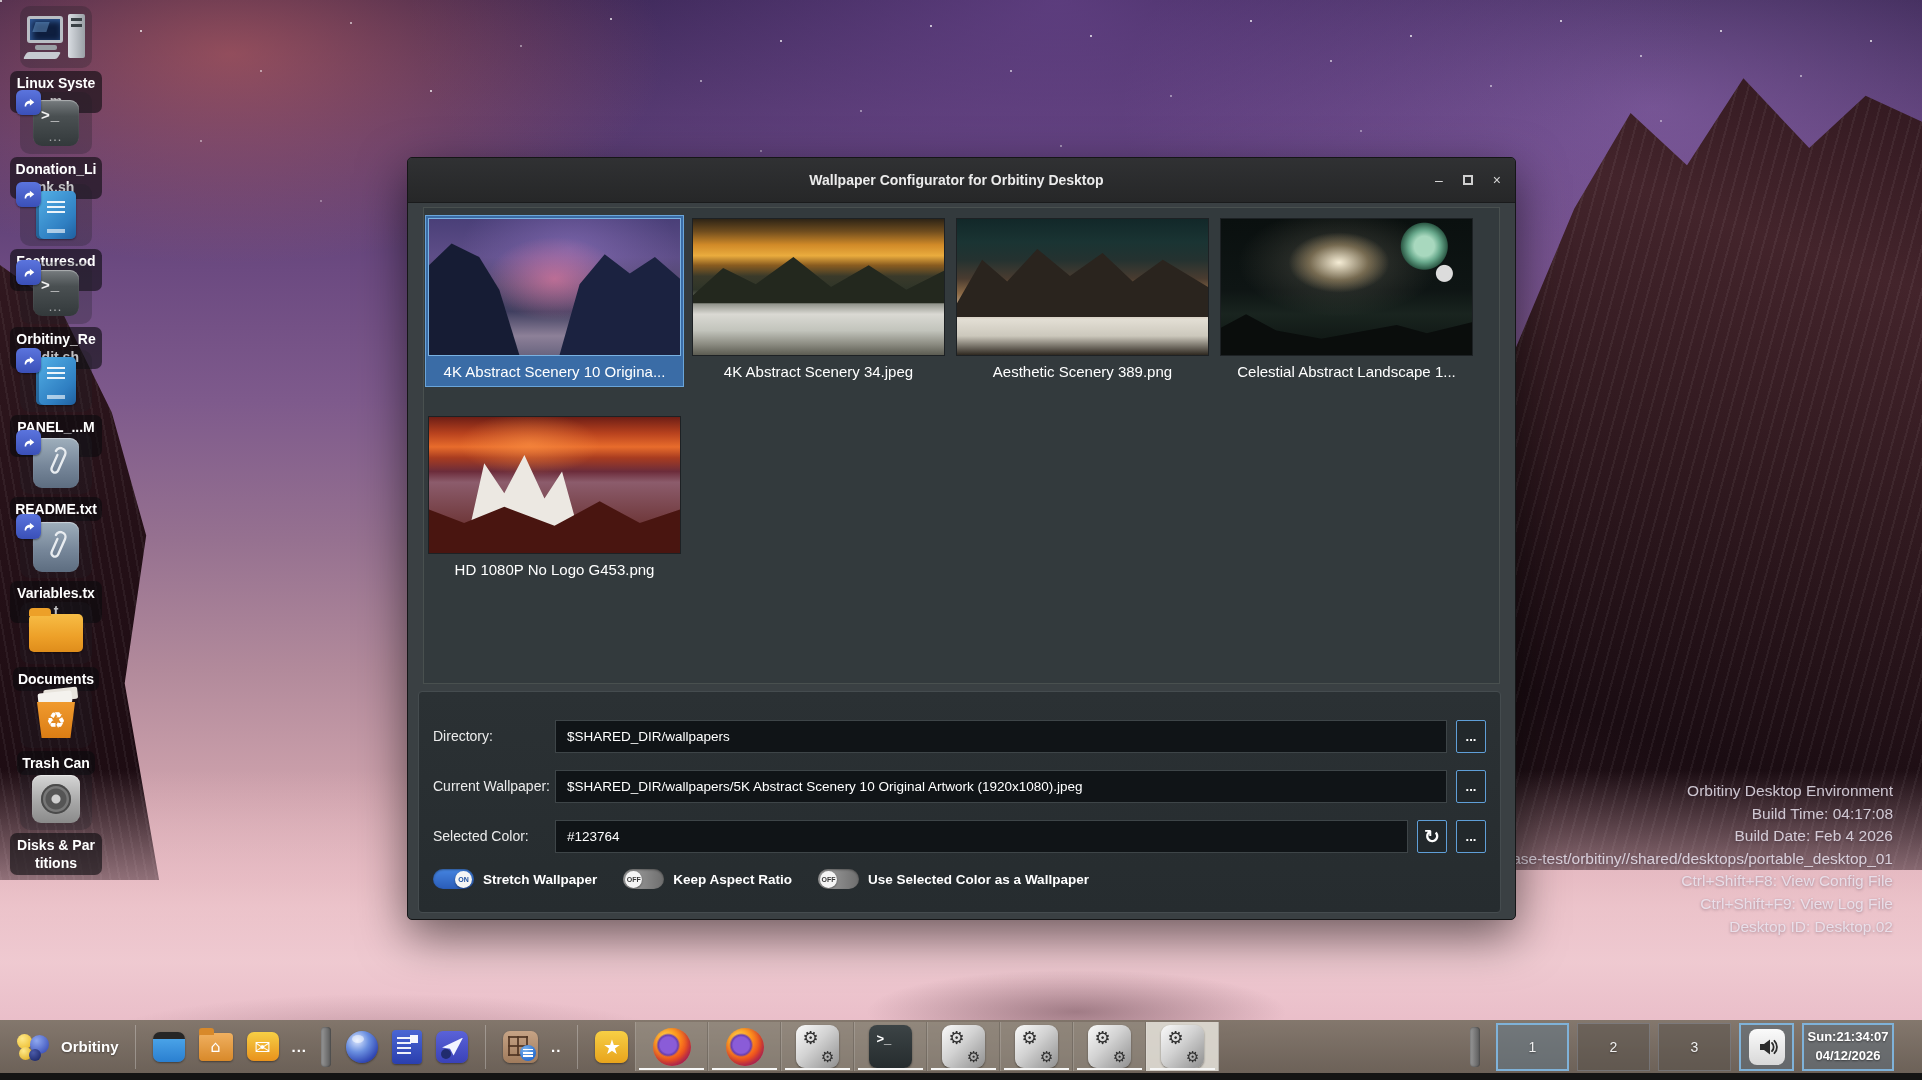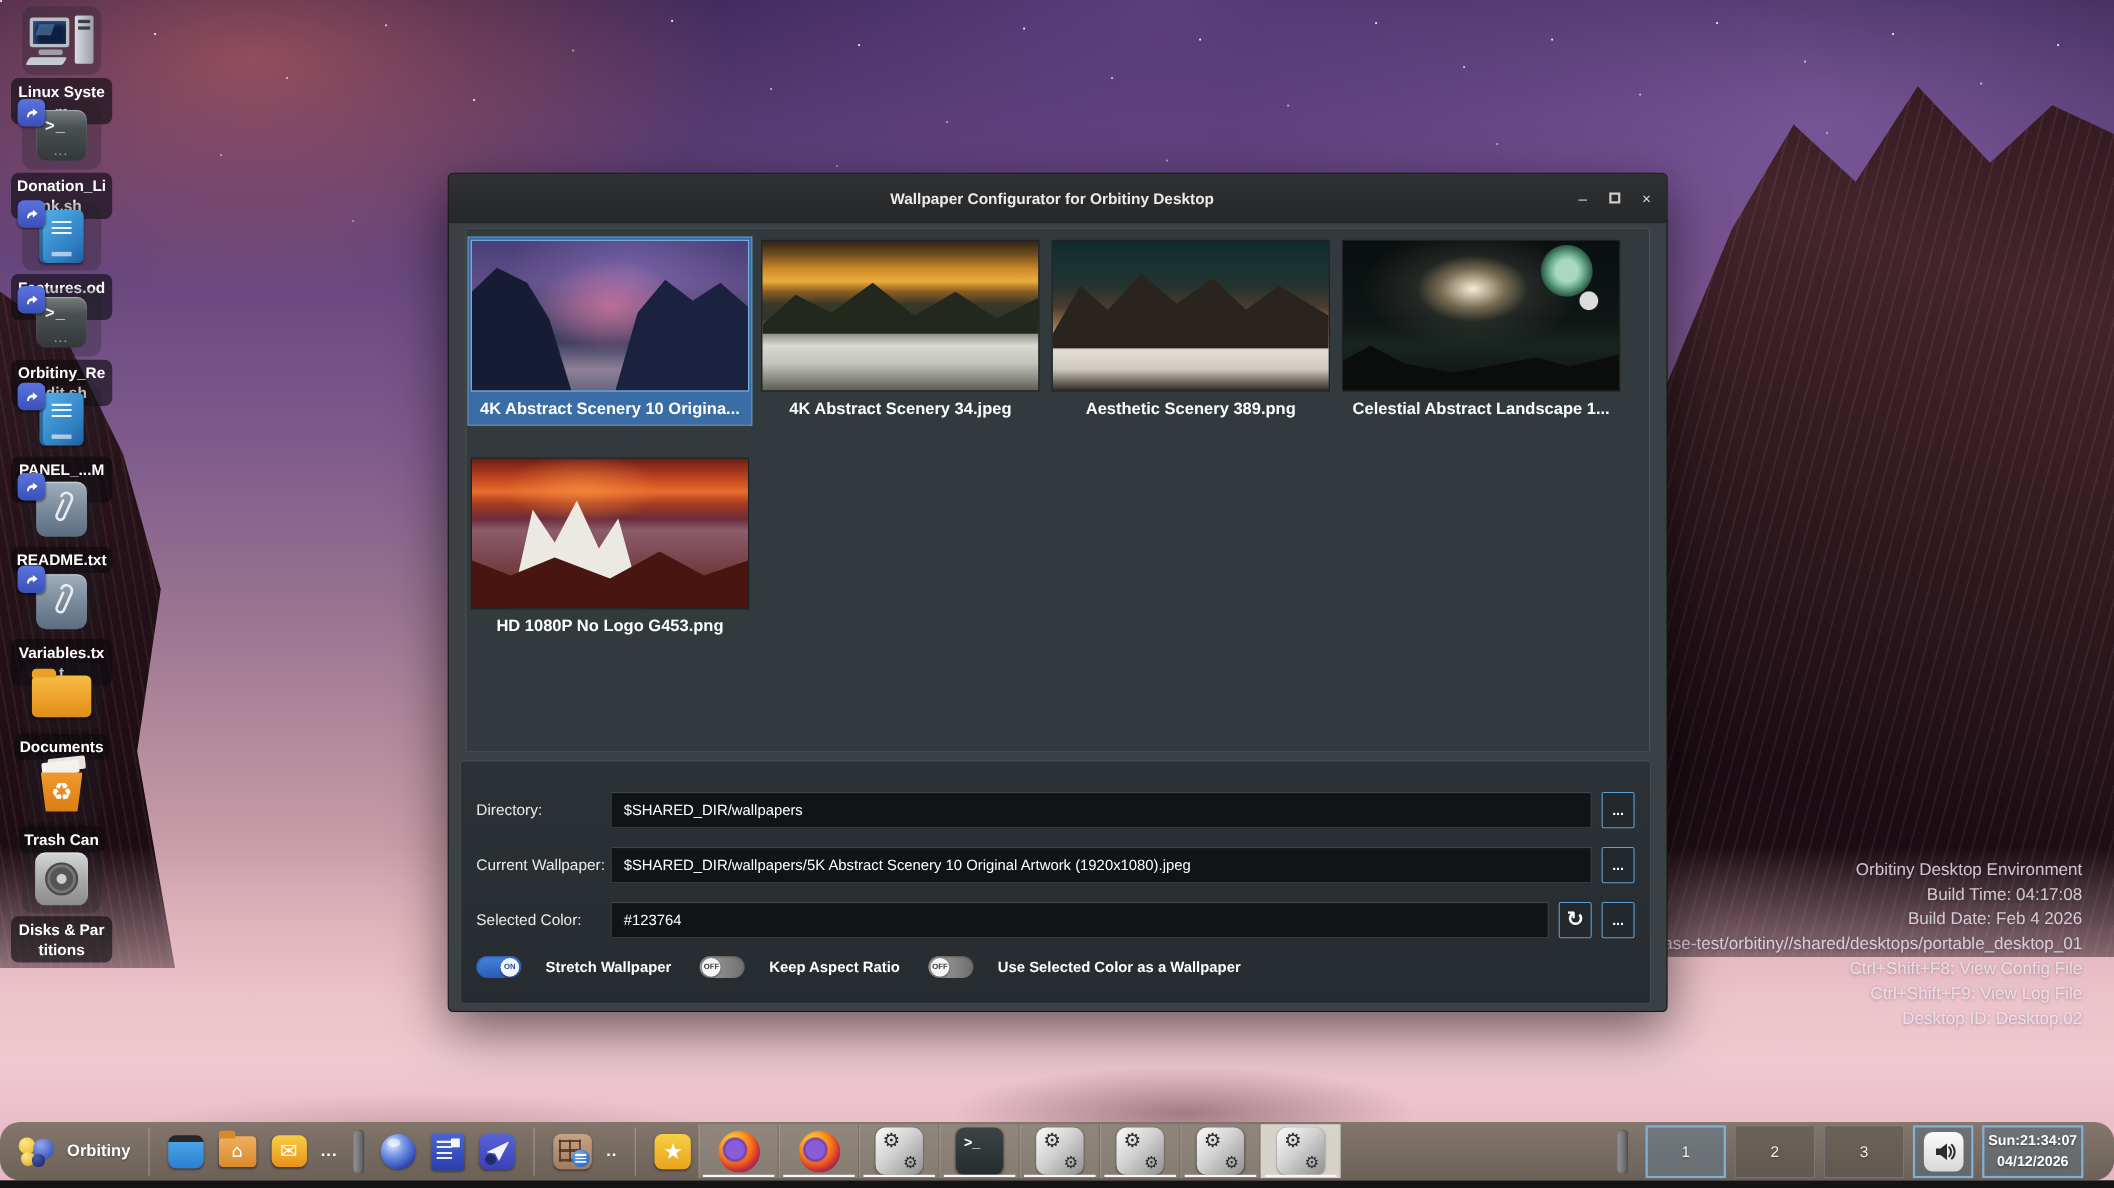--- a/index.html
+++ b/index.html
@@ -105,21 +105,21 @@
   .titlebar .title { flex:1; text-align:center; color:#ececec; font-size:14px; font-weight:bold; padding-left:86px; }
   .winctl { width:96px; display:flex; align-items:center; justify-content:flex-end; gap:20px; padding-right:14px; color:#d6d6d6; }
   .winctl .ctl { font-size:14px; line-height:1; cursor:default; }
   .maxbox { width:10px; height:10px; border:2px solid #d0d0d0; }
 
   .listpanel { position:absolute; left:15px; top:49px; width:1077px; height:477px;
     background:#333a3d; border:1px solid #49504f; }
   .thumb { position:absolute; width:257px; padding:2px 2px 4px; text-align:center; }
   .thumb .img { position:relative; width:100%; height:138px; border:1px solid #1d2124; overflow:hidden; }
   .thumb .img::before, .thumb .img::after { content:""; position:absolute; inset:0; }
-  .thumb .lab { margin-top:6px; color:#fff; font-weight:bold; font-size:15px; line-height:1.32; }
+  .thumb .lab { margin-top:6px; color:#fff; font-weight:normal; font-size:15px; line-height:1.32; }
   .thumb.selected { background:#3a6ca6; outline:1px solid #6aa5da; }
   .thumb.selected .img { border-color:#7ab2e2; }
 
   .t1 .img { background:
       radial-gradient(ellipse 95px 60px at 50% 44%, rgba(255,128,158,.55), transparent 70%),
       radial-gradient(ellipse 150px 95px at 56% 22%, rgba(158,128,208,.45), transparent 72%),
       linear-gradient(180deg,#4a3f78 0%,#5e4e88 28%,#564a70 48%,#403f60 68%,#8d8098 86%,#6a6580 100%); }
   .t1 .img::before { background:#161c34; clip-path:polygon(0 100%,0 34%,9% 18%,20% 28%,28% 52%,36% 100%); }
   .t1 .img::after  { background:#1b2240; clip-path:polygon(52% 100%,60% 48%,70% 26%,80% 40%,90% 28%,100% 44%,100% 100%); }
 
@@ -149,34 +149,34 @@
     background:linear-gradient(180deg,#2b3134,#262c2f); border:1px solid #454c4f; border-radius:4px; padding:27px 14px 0; }
   .frow { display:flex; align-items:center; height:34px; margin-bottom:16px; }
   .flabel { width:122px; color:#ececec; font-size:14px; }
   .finput { flex:1; height:33px; background:#101417; border:1px solid #3e4548; color:#fff; font-size:13.5px;
     display:flex; align-items:center; padding:0 11px; white-space:nowrap; overflow:hidden; }
   .fbtn { width:30px; height:33px; margin-left:9px; flex:0 0 auto; background:#22282b; border:1px solid #5f9fd8; border-radius:2px;
     color:#fff; font-weight:bold; font-size:13px; display:flex; align-items:center; justify-content:center; cursor:pointer; }
   .fbtn.refresh { font-size:19px; font-family:"DejaVu Sans",sans-serif; }
 
   .togglerow { display:flex; align-items:center; gap:26px; margin-top:3px; }
-  .toggle { display:flex; align-items:center; gap:22px; }
+  .toggle { display:flex; align-items:center; gap:9px; }
   .track { position:relative; width:41px; height:20px; border-radius:11px; flex:0 0 auto; }
   .track.on  { background:linear-gradient(180deg,#4584e0,#2a5cb8); box-shadow:inset 0 1px 2px rgba(0,0,0,.35); }
   .track.off { background:linear-gradient(90deg,#a5a5a5,#6e6e6e); box-shadow:inset 0 1px 2px rgba(0,0,0,.35); }
   .knob { position:absolute; top:1.5px; width:17px; height:17px; border-radius:50%; background:#f5f5f5;
     display:flex; align-items:center; justify-content:center; font-size:7px; font-weight:bold; box-shadow:0 1px 2px rgba(0,0,0,.4); }
   .track.on  .knob { right:2px; color:#1d4e9e; }
   .track.off .knob { left:2px; color:#3a3a3a; }
   .tlabel { color:#fff; font-size:13.5px; font-weight:bold; }
 
   
   .taskbar { position:absolute; left:0; right:0; bottom:7px; height:53px; z-index:10;
     background:linear-gradient(180deg, rgba(124,114,102,.93), rgba(99,91,80,.93));
-    display:flex; align-items:center; padding:0 10px;border-radius:18px; }
+    display:flex; align-items:center; padding:0 10px; }
   .tb-strip { position:absolute; left:0; right:0; bottom:0; height:7px; background:#141414; z-index:10; }
   .tsep { width:1px; height:44px; background:rgba(255,255,255,.28); margin:0 10px; flex:0 0 auto; }
   .menu { display:flex; align-items:center; gap:9px; padding:0 6px; flex:0 0 auto; }
   .logo { position:relative; width:36px; height:32px; }
   .logo i { position:absolute; border-radius:50%; }
   .logo .c1 { left:1px; top:3px; width:15px; height:15px; background:radial-gradient(circle at 35% 30%,#ffe98a,#e9b51e); }
   .logo .c2 { left:3px; top:16px; width:13px; height:13px; background:radial-gradient(circle at 35% 30%,#ffe98a,#d9a414); }
   .logo .c3 { left:14px; top:4px; width:19px; height:19px; background:radial-gradient(circle at 35% 30%,#8fa8f0,#2a3fae); }
   .logo .c4 { left:13px; top:18px; width:12px; height:12px; background:radial-gradient(circle at 35% 30%,#4a5aa8,#141f5e); }
   .menu .mlabel { color:#fff; font-weight:bold; font-size:15px; text-shadow:0 1px 2px rgba(0,0,0,.4); }

